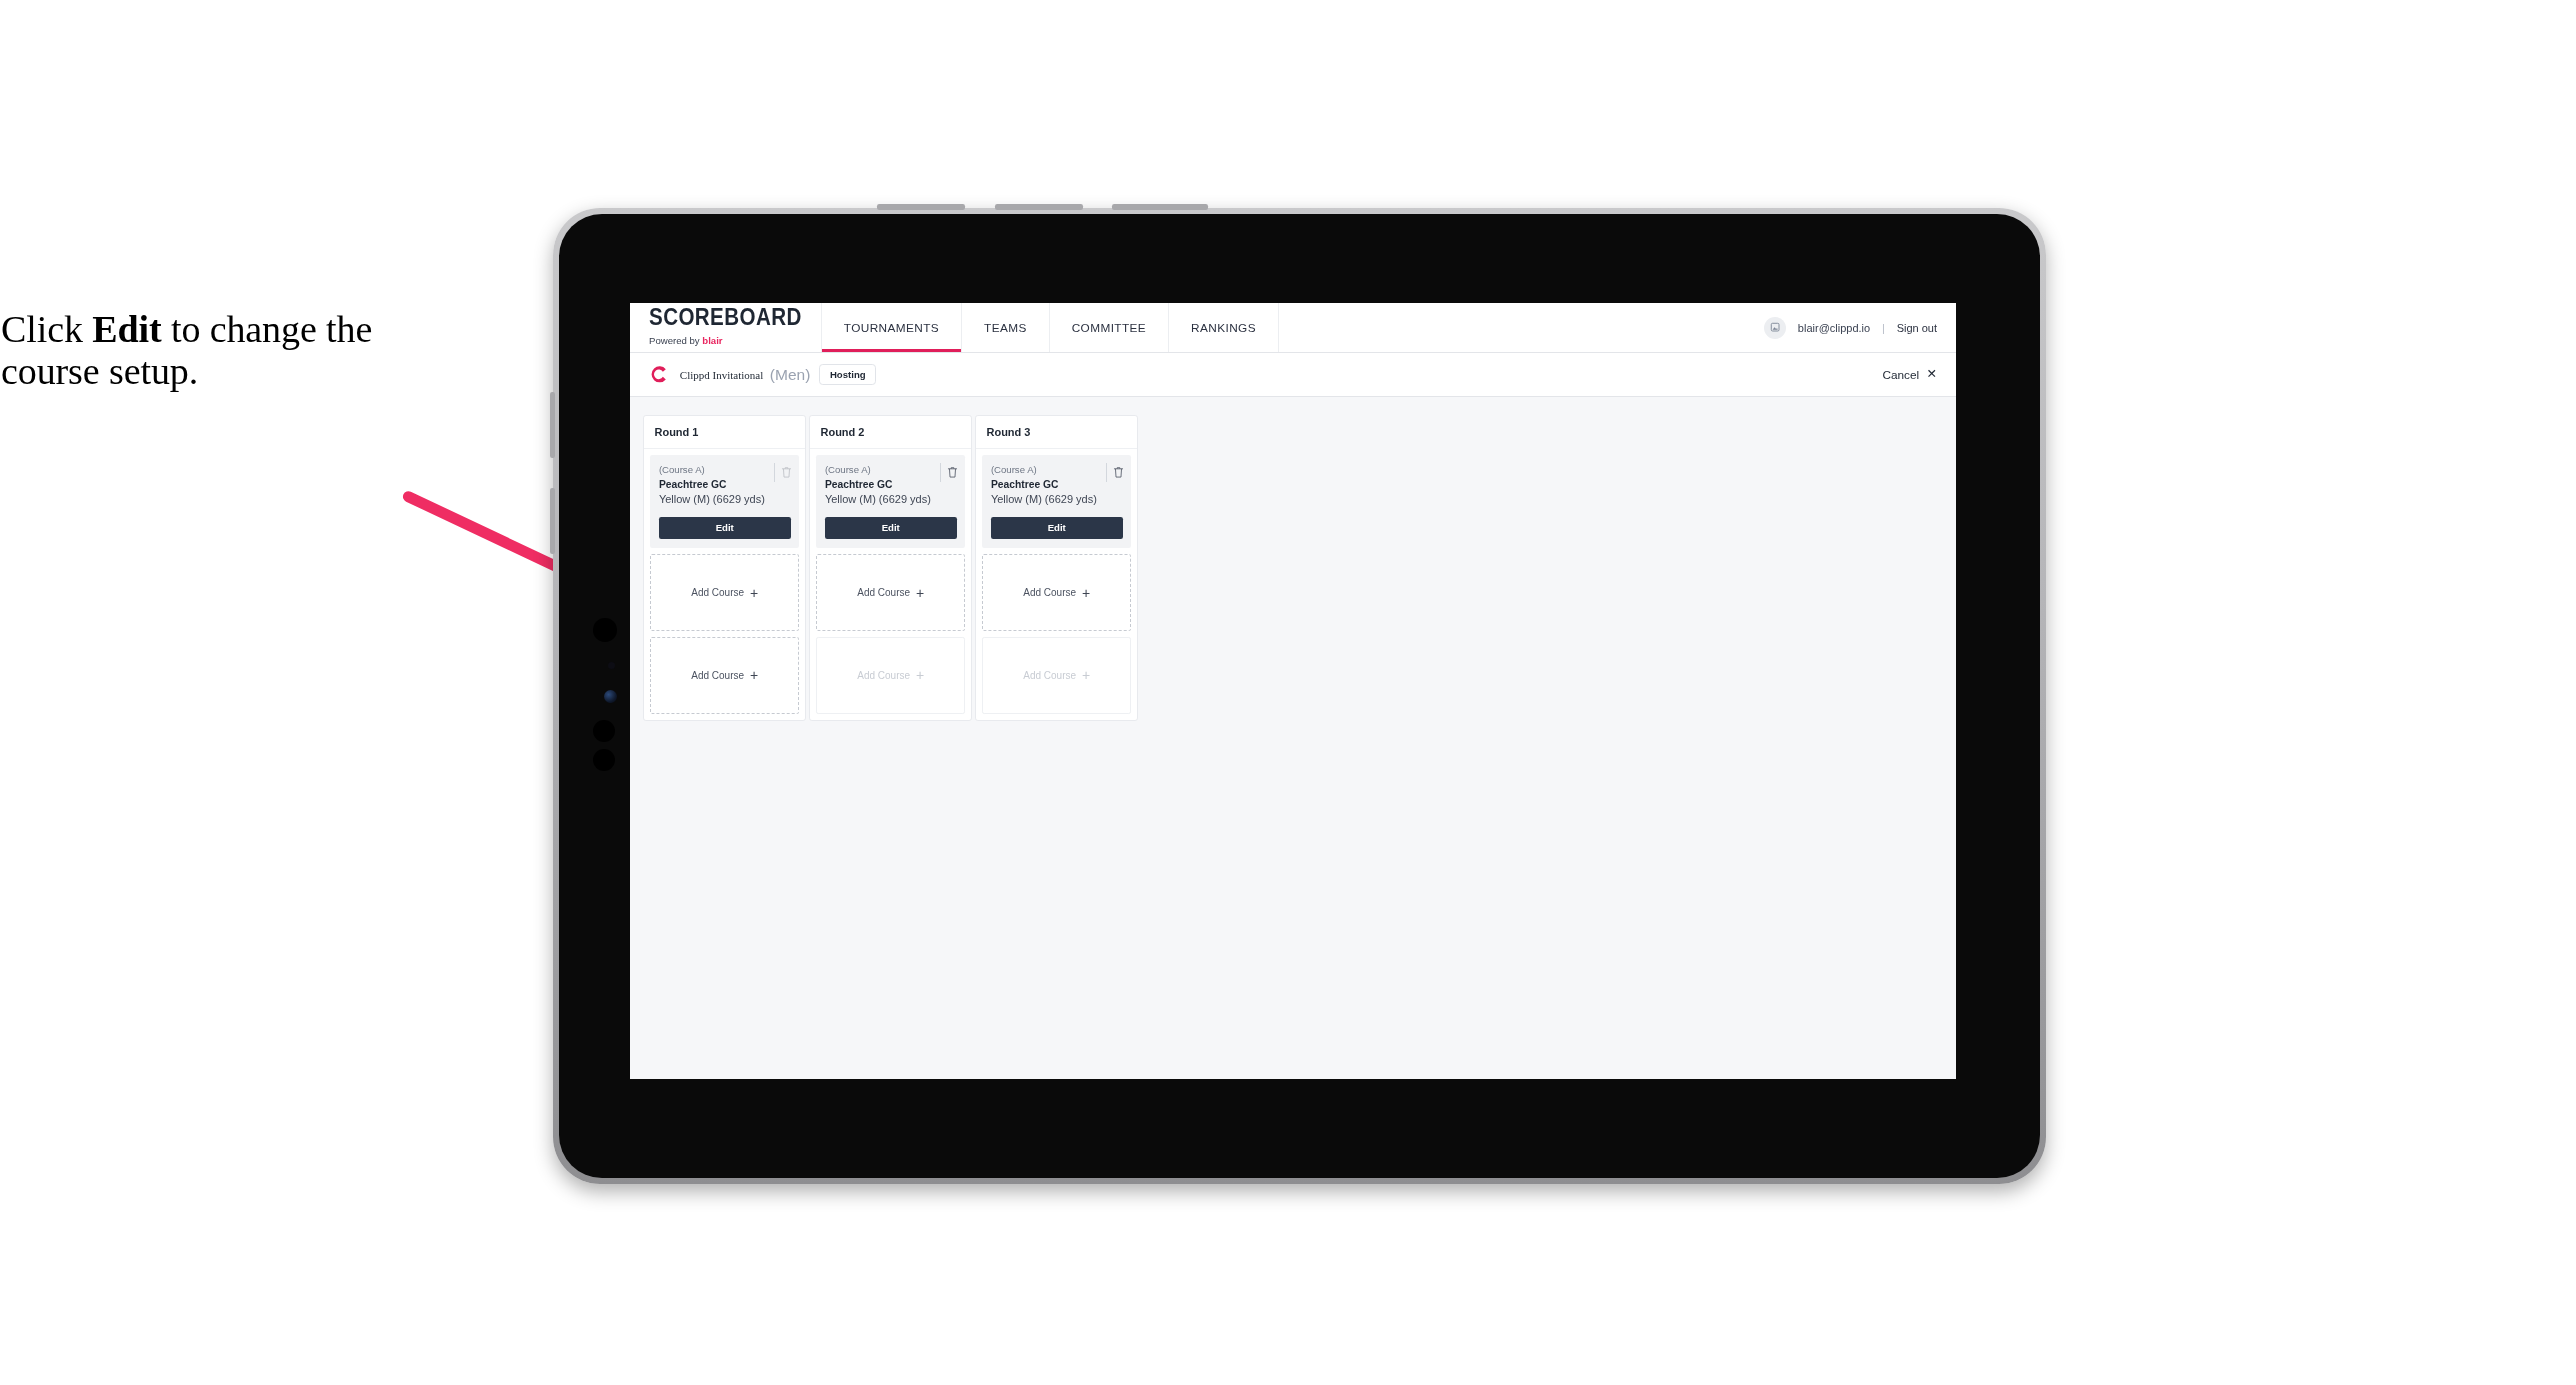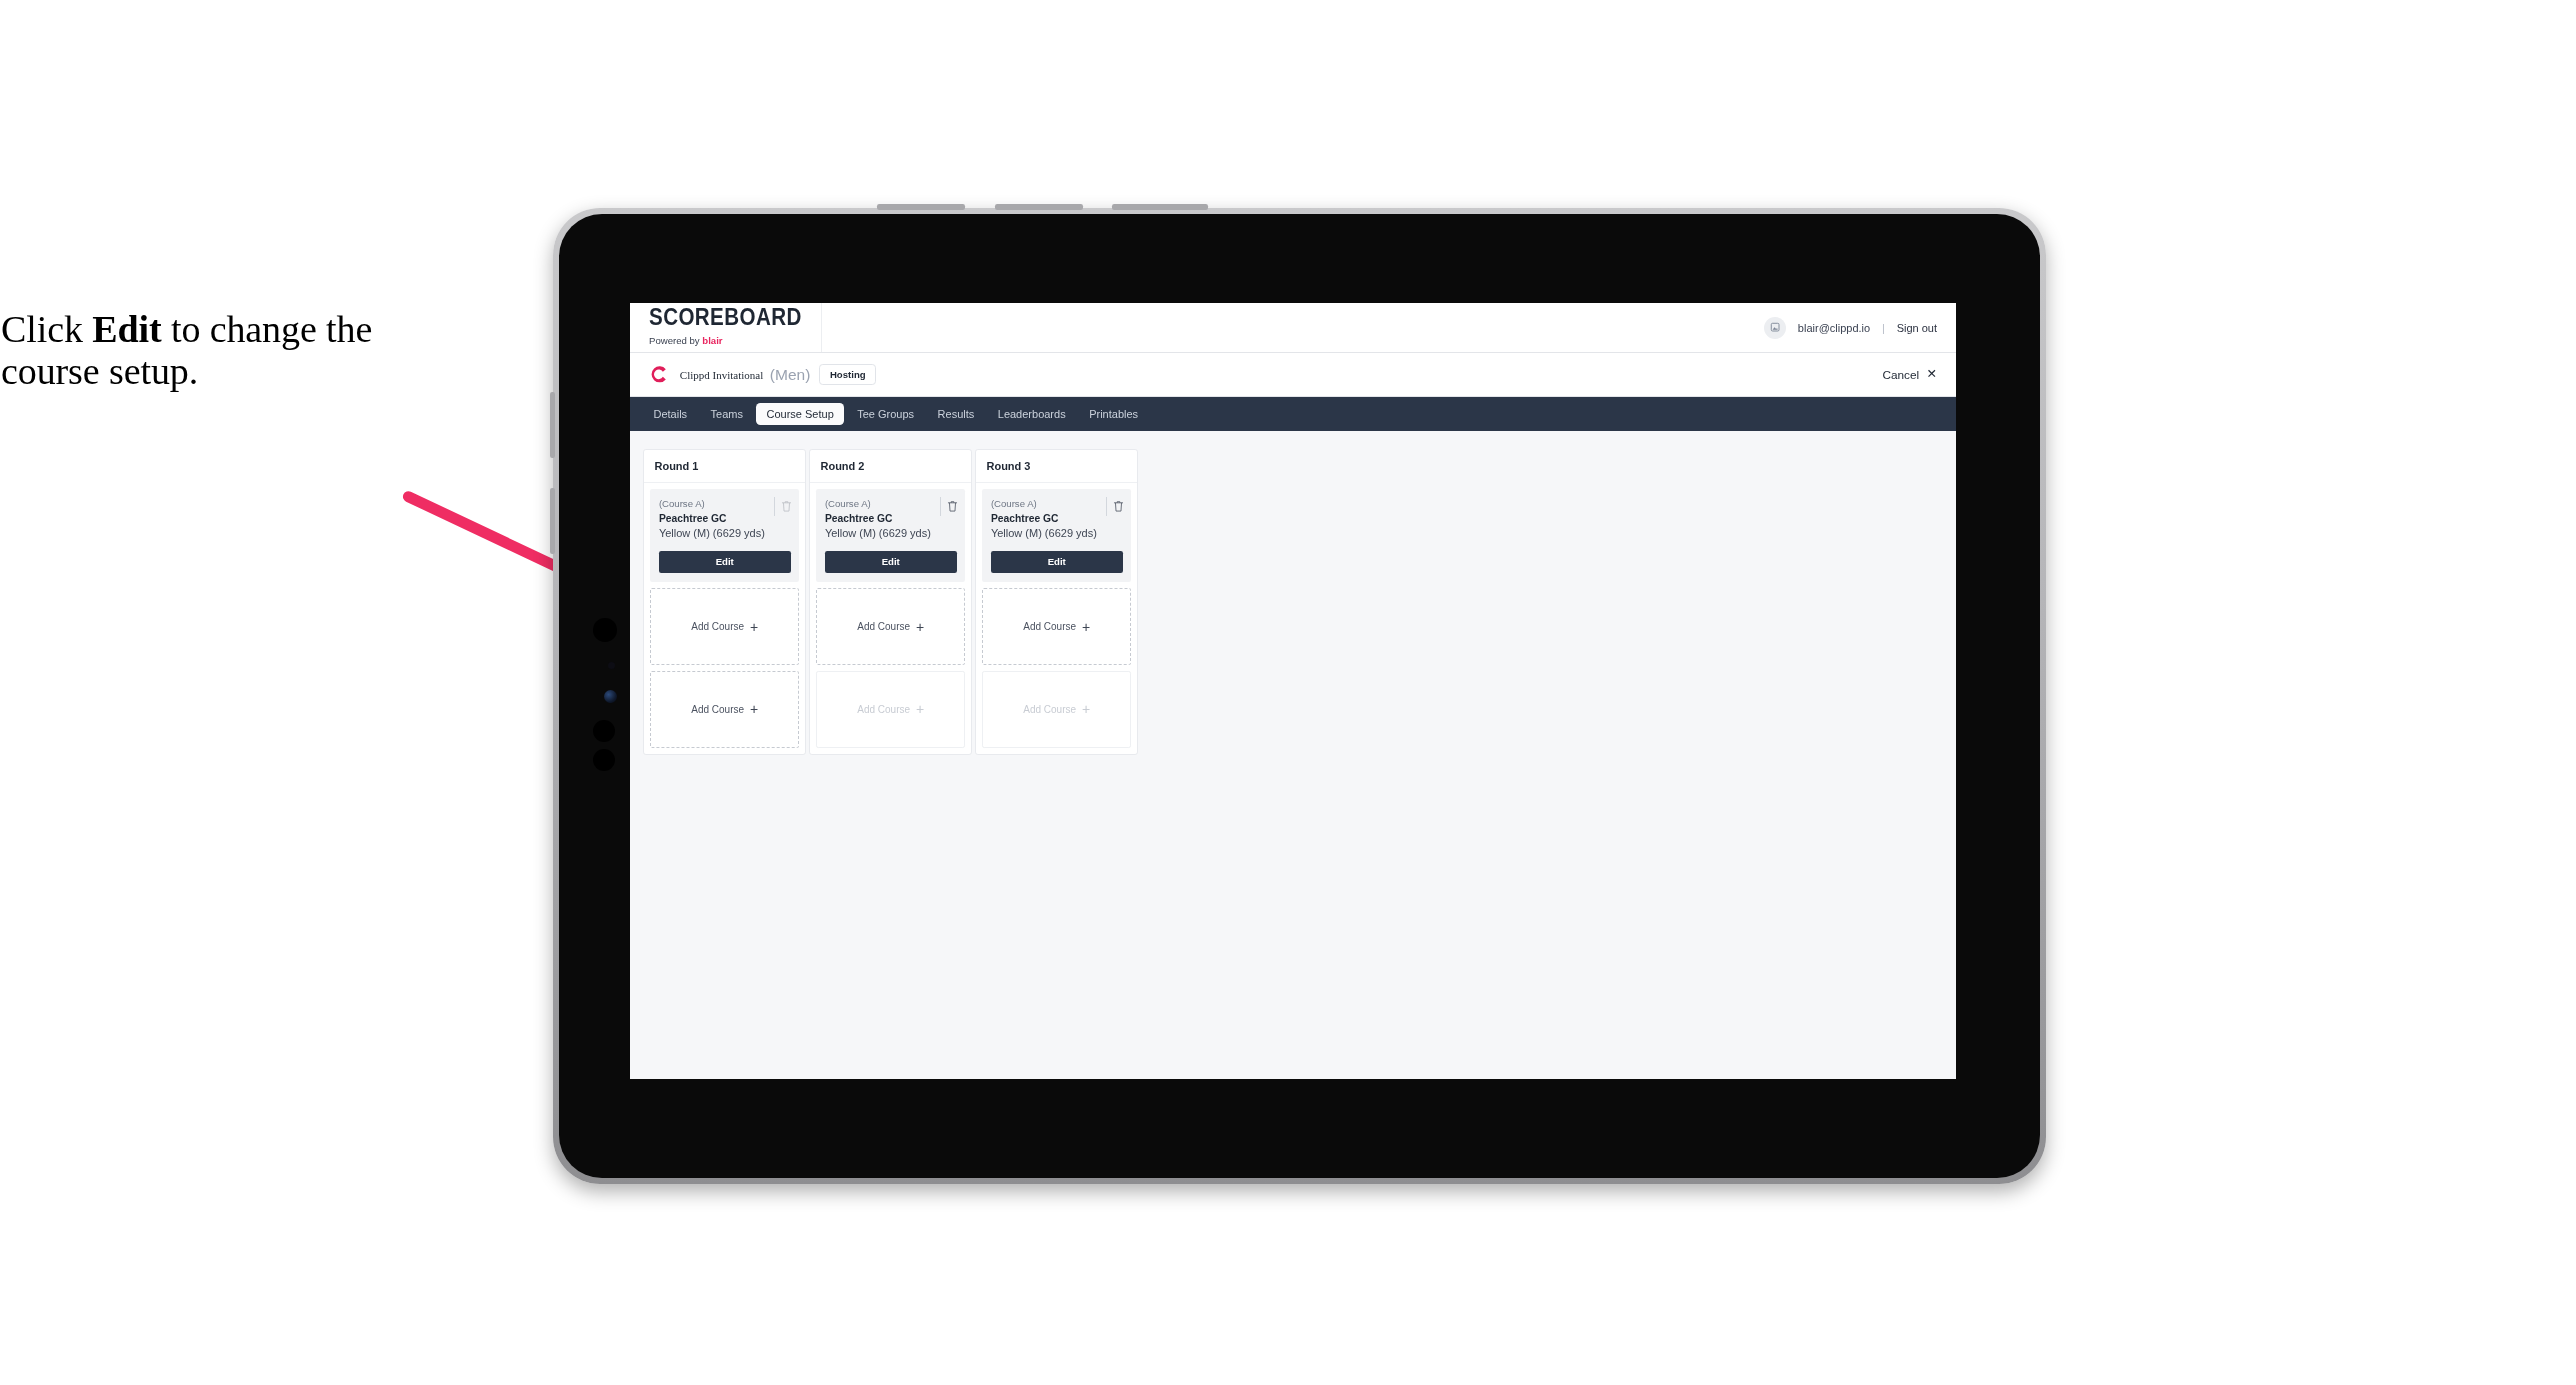--- a/index.html
+++ b/index.html
@@ -292,20 +292,26 @@
   <div class="cam" style="left:593px; top:720px; width:22px; height:22px;"></div>
   <div class="cam" style="left:593px; top:749px; width:22px; height:22px;"></div>
 
   <div class="screen">
 
     <div class="topnav">
       <div class="brand">
         <div class="brand-title">SCOREBOARD</div>
         <div class="brand-sub"><span>Powered by </span><span class="clippd">blair</span></div>
       </div>
+      <div class="nav-items">
+        <div class="nav-item active">TOURNAMENTS</div>
+        <div class="nav-item">TEAMS</div>
+        <div class="nav-item">COMMITTEE</div>
+        <div class="nav-item">RANKINGS</div>
+      </div>
       <div class="nav-right">
         <div class="avatar">
           <svg width="10.3" height="10.3" viewBox="0 0 16 16">
             <rect x="2" y="2" width="12" height="12" rx="2" fill="none" stroke="#7b8494" stroke-width="1.4"></rect>
             <path d="M4 12 L7 8 L9.5 11 L11 9.5 L12 12 Z" fill="#7b8494"></path>
           </svg>
         </div>
         <span>blair@clippd.io</span>
         <span class="nav-sep">|</span>
         <span class="signout">Sign out</span>
@@ -320,29 +326,20 @@
       </div>
       <div class="tbar-title">Clippd Invitational</div>
       <div class="tbar-gender">(Men)</div>
       <div class="hosting">Hosting</div>
       <div class="tbar-right">
         <span>Cancel</span>
         <span class="x-ico">✕</span>
       </div>
     </div>
 
-    <div class="subnav">
-      <div class="subtab">Details</div>
-      <div class="subtab">Teams</div>
-      <div class="subtab active">Course Setup</div>
-      <div class="subtab">Tee Groups</div>
-      <div class="subtab">Results</div>
-      <div class="subtab">Leaderboards</div>
-      <div class="subtab">Printables</div>
-    </div>
 
     <div class="content">
 
       <div class="round-col">
         <div class="round-head">Round 1</div>
         <div class="round-body">
           <div class="course-card">
             <div class="card-tools">
               <div class="tool-div"></div>
               <svg class="trash dim" viewBox="0 0 16 18">

